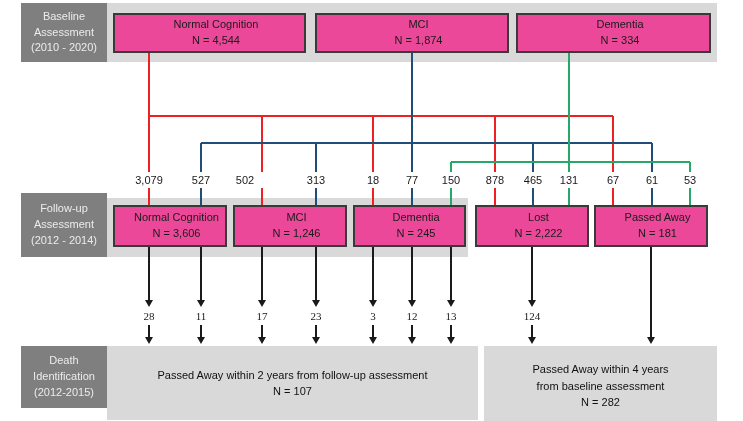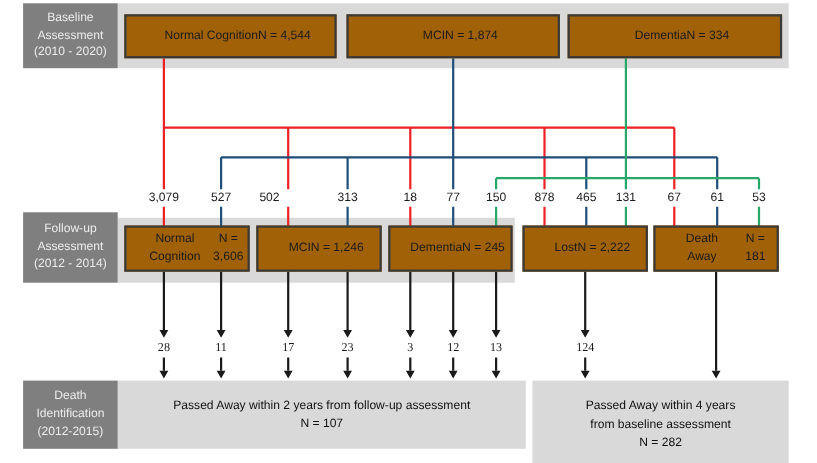--- a/index.html
+++ b/index.html
@@ -16,22 +16,22 @@
     position:relative;width:743px;height:421px;background:#fff;overflow:hidden;
     font-family:"Liberation Sans", sans-serif;color:var(--ink);
   }
   .band{position:absolute;background:var(--light_band);}
   .stage{
     position:absolute;left:21px;width:86px;background:var(--stage_box);
     display:flex;align-items:center;justify-content:center;text-align:center;
     color:#ececec;font-size:11px;line-height:1.45;white-space:pre-line;
   }
   .wbox{
-    position:absolute;background:#a16207;border:2px solid var(--box_border);
-    box-sizing:border-box;display:flex;flex-direction:row;align-items:center;
+    position:absolute;background:#ec4899;border:2px solid var(--box_border);
+    box-sizing:border-box;display:flex;flex-direction:column;align-items:center;
     justify-content:center;text-align:center;font-size:11px;line-height:1.45;padding-left:13px;
   }
   .num{
     position:absolute;font-size:11px;height:16px;line-height:16px;
     text-align:center;color:var(--ink);
   }
   .flownum{width:48px;top:172px;}
   .deathnum{width:40px;top:308px;font-family:Liberation Serif, serif;}
   .bandtext{
     position:absolute;display:flex;align-items:center;justify-content:center;
@@ -39,21 +39,21 @@
   }
   svg.connectors{position:absolute;left:0;top:0;}
 </style>
 </head>
 <body>
 
 <div class="canvas">
 
   <div class="band" style="left:107px;top:3px;width:610px;height:59px"></div>
   <div class="band" style="left:107px;top:198px;width:361px;height:59px"></div>
-  <div class="band bandtext" style="left:107px;top:346px;width:371px;height:62px">Passed Away within 2 years from follow-up assessment
+  <div class="band bandtext" style="left:107px;top:346px;width:371px;height:74px">Passed Away within 2 years from follow-up assessment
 N = 107</div>
   <div class="band bandtext" style="left:484px;top:346px;width:233px;height:80px">Passed Away within 4 years
 from baseline assessment
 N = 282</div>
 
   <div class="stage" style="top:3px;height:59px">Baseline
 Assessment
 (2010 - 2020)</div>
   <div class="stage" style="top:193px;height:64px">Follow-up
 Assessment
@@ -107,21 +107,21 @@
   </div>
   <div class="wbox" style="left:353px;top:205px;width:113px;height:42px">
     <div>Dementia</div>
     <div>N = 245</div>
   </div>
   <div class="wbox" style="left:475px;top:205px;width:114px;height:42px">
     <div>Lost</div>
     <div>N = 2,222</div>
   </div>
   <div class="wbox" style="left:594px;top:205px;width:114px;height:42px">
-    <div>Death Away</div>
+    <div>Passed Away</div>
     <div>N = 181</div>
   </div>
 
   <div class="num deathnum" style="left:129px">28</div>
   <div class="num deathnum" style="left:181px">11</div>
   <div class="num deathnum" style="left:242px">17</div>
   <div class="num deathnum" style="left:296px">23</div>
   <div class="num deathnum" style="left:353px">3</div>
   <div class="num deathnum" style="left:392px">12</div>
   <div class="num deathnum" style="left:431px">13</div>

